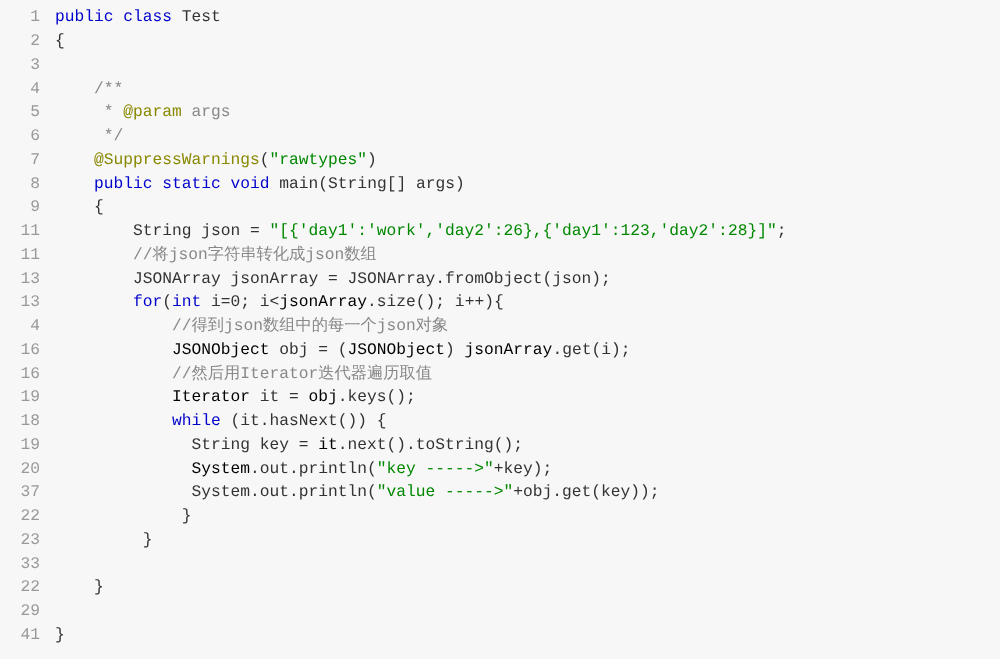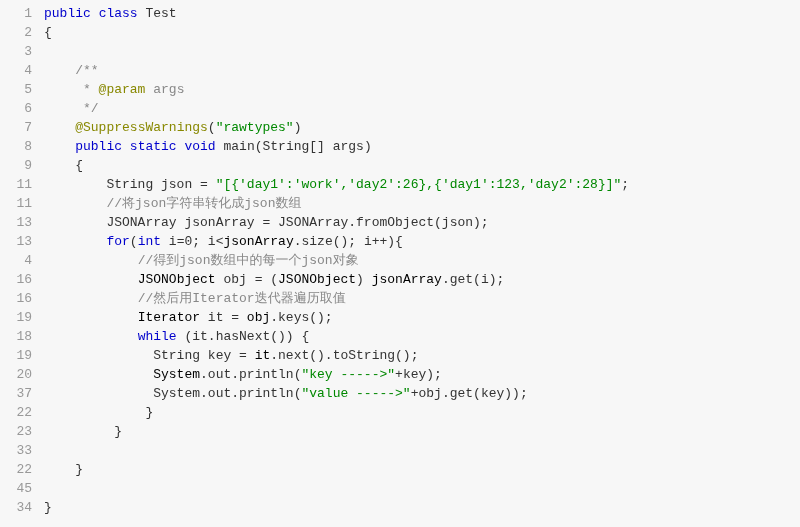--- a/index.html
+++ b/index.html
@@ -64,17 +64,17 @@
       <div>16</div>
       <div>19</div>
       <div>18</div>
       <div>19</div>
       <div>20</div>
       <div>37</div>
       <div>22</div>
       <div>23</div>
       <div>33</div>
       <div>22</div>
-      <div>45</div>
-      <div>34</div>
+      <div>29</div>
+      <div>41</div>
     </div>
   <div class="code" id="code"><div><span class="kw">public</span><span> </span><span class="kw">class</span><span> Test</span></div><div><span>{</span></div><div><span> </span></div><div><span>    </span><span class="comment">/**</span></div><div><span class="comment">     * </span><span class="ann">@param</span><span class="comment"> args</span></div><div><span class="comment">     */</span></div><div><span>    </span><span class="ann">@SuppressWarnings</span><span>(</span><span class="str">"rawtypes"</span><span>)</span></div><div><span>    </span><span class="kw">public</span><span> </span><span class="kw">static</span><span> </span><span class="kw">void</span><span> main(String[] args)</span></div><div><span>    {</span></div><div><span>        String json = </span><span class="str">"[{'day1':'work','day2':26},{'day1':123,'day2':28}]"</span><span>;</span></div><div><span>        </span><span class="comment">//将json字符串转化成json数组</span></div><div><span>        JSONArray jsonArray = JSONArray.fromObject(json);</span></div><div><span>        </span><span class="kw">for</span><span>(</span><span class="kw">int</span><span> i=0; i&lt;</span><span class="err">jsonArray</span><span>.size(); i++){</span></div><div><span>            </span><span class="comment">//得到json数组中的每一个json对象</span></div><div><span>            </span><span class="err">JSONObject</span><span> obj = (</span><span class="err">JSONObject</span><span>) </span><span class="err">jsonArray</span><span>.get(i);</span></div><div><span>            </span><span class="comment">//然后用Iterator迭代器遍历取值</span></div><div><span>            </span><span class="err">Iterator</span><span> it = </span><span class="err">obj</span><span>.keys();</span></div><div><span>            </span><span class="kw">while</span><span> (it.hasNext()) {</span></div><div><span>              String key = </span><span class="err">it</span><span>.next().toString();</span></div><div><span>              </span><span class="err">System</span><span>.out.println(</span><span class="str">"key -----&gt;"</span><span>+key);</span></div><div><span>              System.out.println(</span><span class="str">"value -----&gt;"</span><span>+obj.get(key));</span></div><div><span>             }</span></div><div><span>         }</span></div><div><span> </span></div><div><span>    }</span></div><div><span> </span></div><div><span>}</span></div></div>
 </div>
 
 </body></html>

